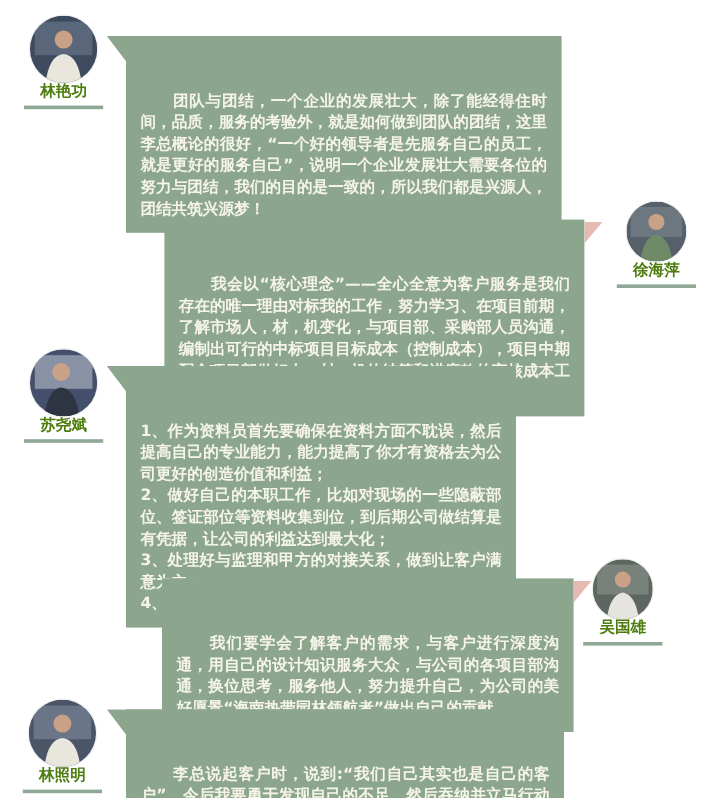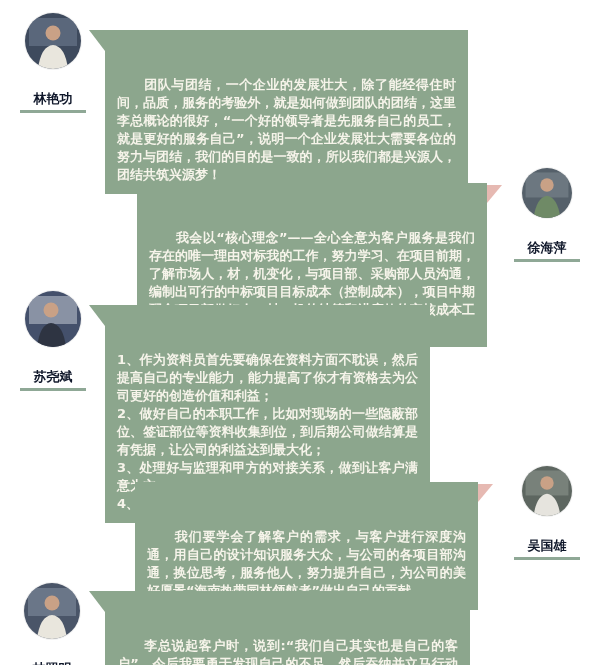--- a/index.html
+++ b/index.html
@@ -11,21 +11,21 @@
           box-shadow:0 0 0 1px rgba(0,0,0,0.06);}
   .avatar svg{display:block;width:100%;height:100%;}
   .av-56{width:56px;height:56px;}
   .av-50{width:50px;height:50px;}
   .a1{--abg:#3e4a5d;--aboard:#7d8ba0;--ashirt:#e9e6dd;}
   .a2{--abg:#55606a;--aboard:#8a949c;--ashirt:#6f8a66;}
   .a3{--abg:#44506b;--aboard:#c2c9d4;--ashirt:#2e3442;}
   .a4{--abg:#5d6660;--aboard:#98a29b;--ashirt:#e6e4de;}
   .a5{--abg:#4a5568;--aboard:#93a0b0;--ashirt:#e9e6dd;}
 
-  .uname{margin-top:22px;color:#0f172a;font-weight:bold;font-size:13px;line-height:15px;white-space:nowrap;}
+  .uname{margin-top:0;color:#4d7c0f;font-weight:bold;font-size:13px;line-height:15px;white-space:nowrap;}
   .uline{height:3px;background:#8fa896;margin:4px auto 0 auto;width:66px;}
 
   .bubble{position:absolute;background:#8ca68d;color:#f6f4ea;font-weight:bold;
           font-size:13px;line-height:18px;padding:10px 12px;box-sizing:border-box;
           white-space:pre-line;text-align:justify;}
   .tail-l{position:absolute;left:-16px;top:0;width:16px;height:21px;background:#8ca68d;
           clip-path:polygon(0 0,100% 0,100% 100%);}
   .tail-r{position:absolute;right:-15px;top:2px;width:15px;height:18px;background:rgba(213,139,126,0.6);
           clip-path:polygon(0 0,100% 0,0 100%);}
 </style>
@@ -85,21 +85,21 @@
     <span>1、作为资料员首先要确保在资料方面不耽误，然后提高自己的专业能力，能力提高了你才有资格去为公司更好的创造价值和利益；
 2、做好自己的本职工作，比如对现场的一些隐蔽部位、签证部位等资料收集到位，到后期公司做结算是有凭据，让公司的利益达到最大化；
 3、处理好与监理和甲方的对接关系，做到让客户满意为主；
 4、积极传播公司的正能量，坚持公司的核心理念；</span>
   </div>
 
   <div class="bubble" style="left:135px;top:482px;width:343px;min-height:86px;">
     <span class="tail-r"></span>
     <span>　　我们要学会了解客户的需求，与客户进行深度沟通，用自己的设计知识服务大众，与公司的各项目部沟通，换位思考，服务他人，努力提升自己，为公司的美好愿景“海南热带园林领航者”做出自己的贡献。</span>
   </div>
-  <div class="avatar-wrap" style="left:512px;top:466px;width:70px;text-align:center;">
+  <div class="avatar-wrap" style="left:484px;top:466px;width:70px;text-align:center;">
     <span class="avatar av-50 a4">
       <svg viewBox="0 0 56 56">
         <rect width="56" height="56" fill="var(--abg)"></rect>
         <rect x="4" y="5" width="48" height="28" fill="var(--aboard)" opacity="0.45"></rect>
         <circle cx="28" cy="19" r="7.5" fill="#c9a186"></circle>
         <path d="M13 56 Q16 33 28 31 Q40 33 43 56 Z" fill="var(--ashirt)"></path>
       </svg>
     </span>
     <div class="uname">吴国雄</div>
     <div class="uline"></div>

